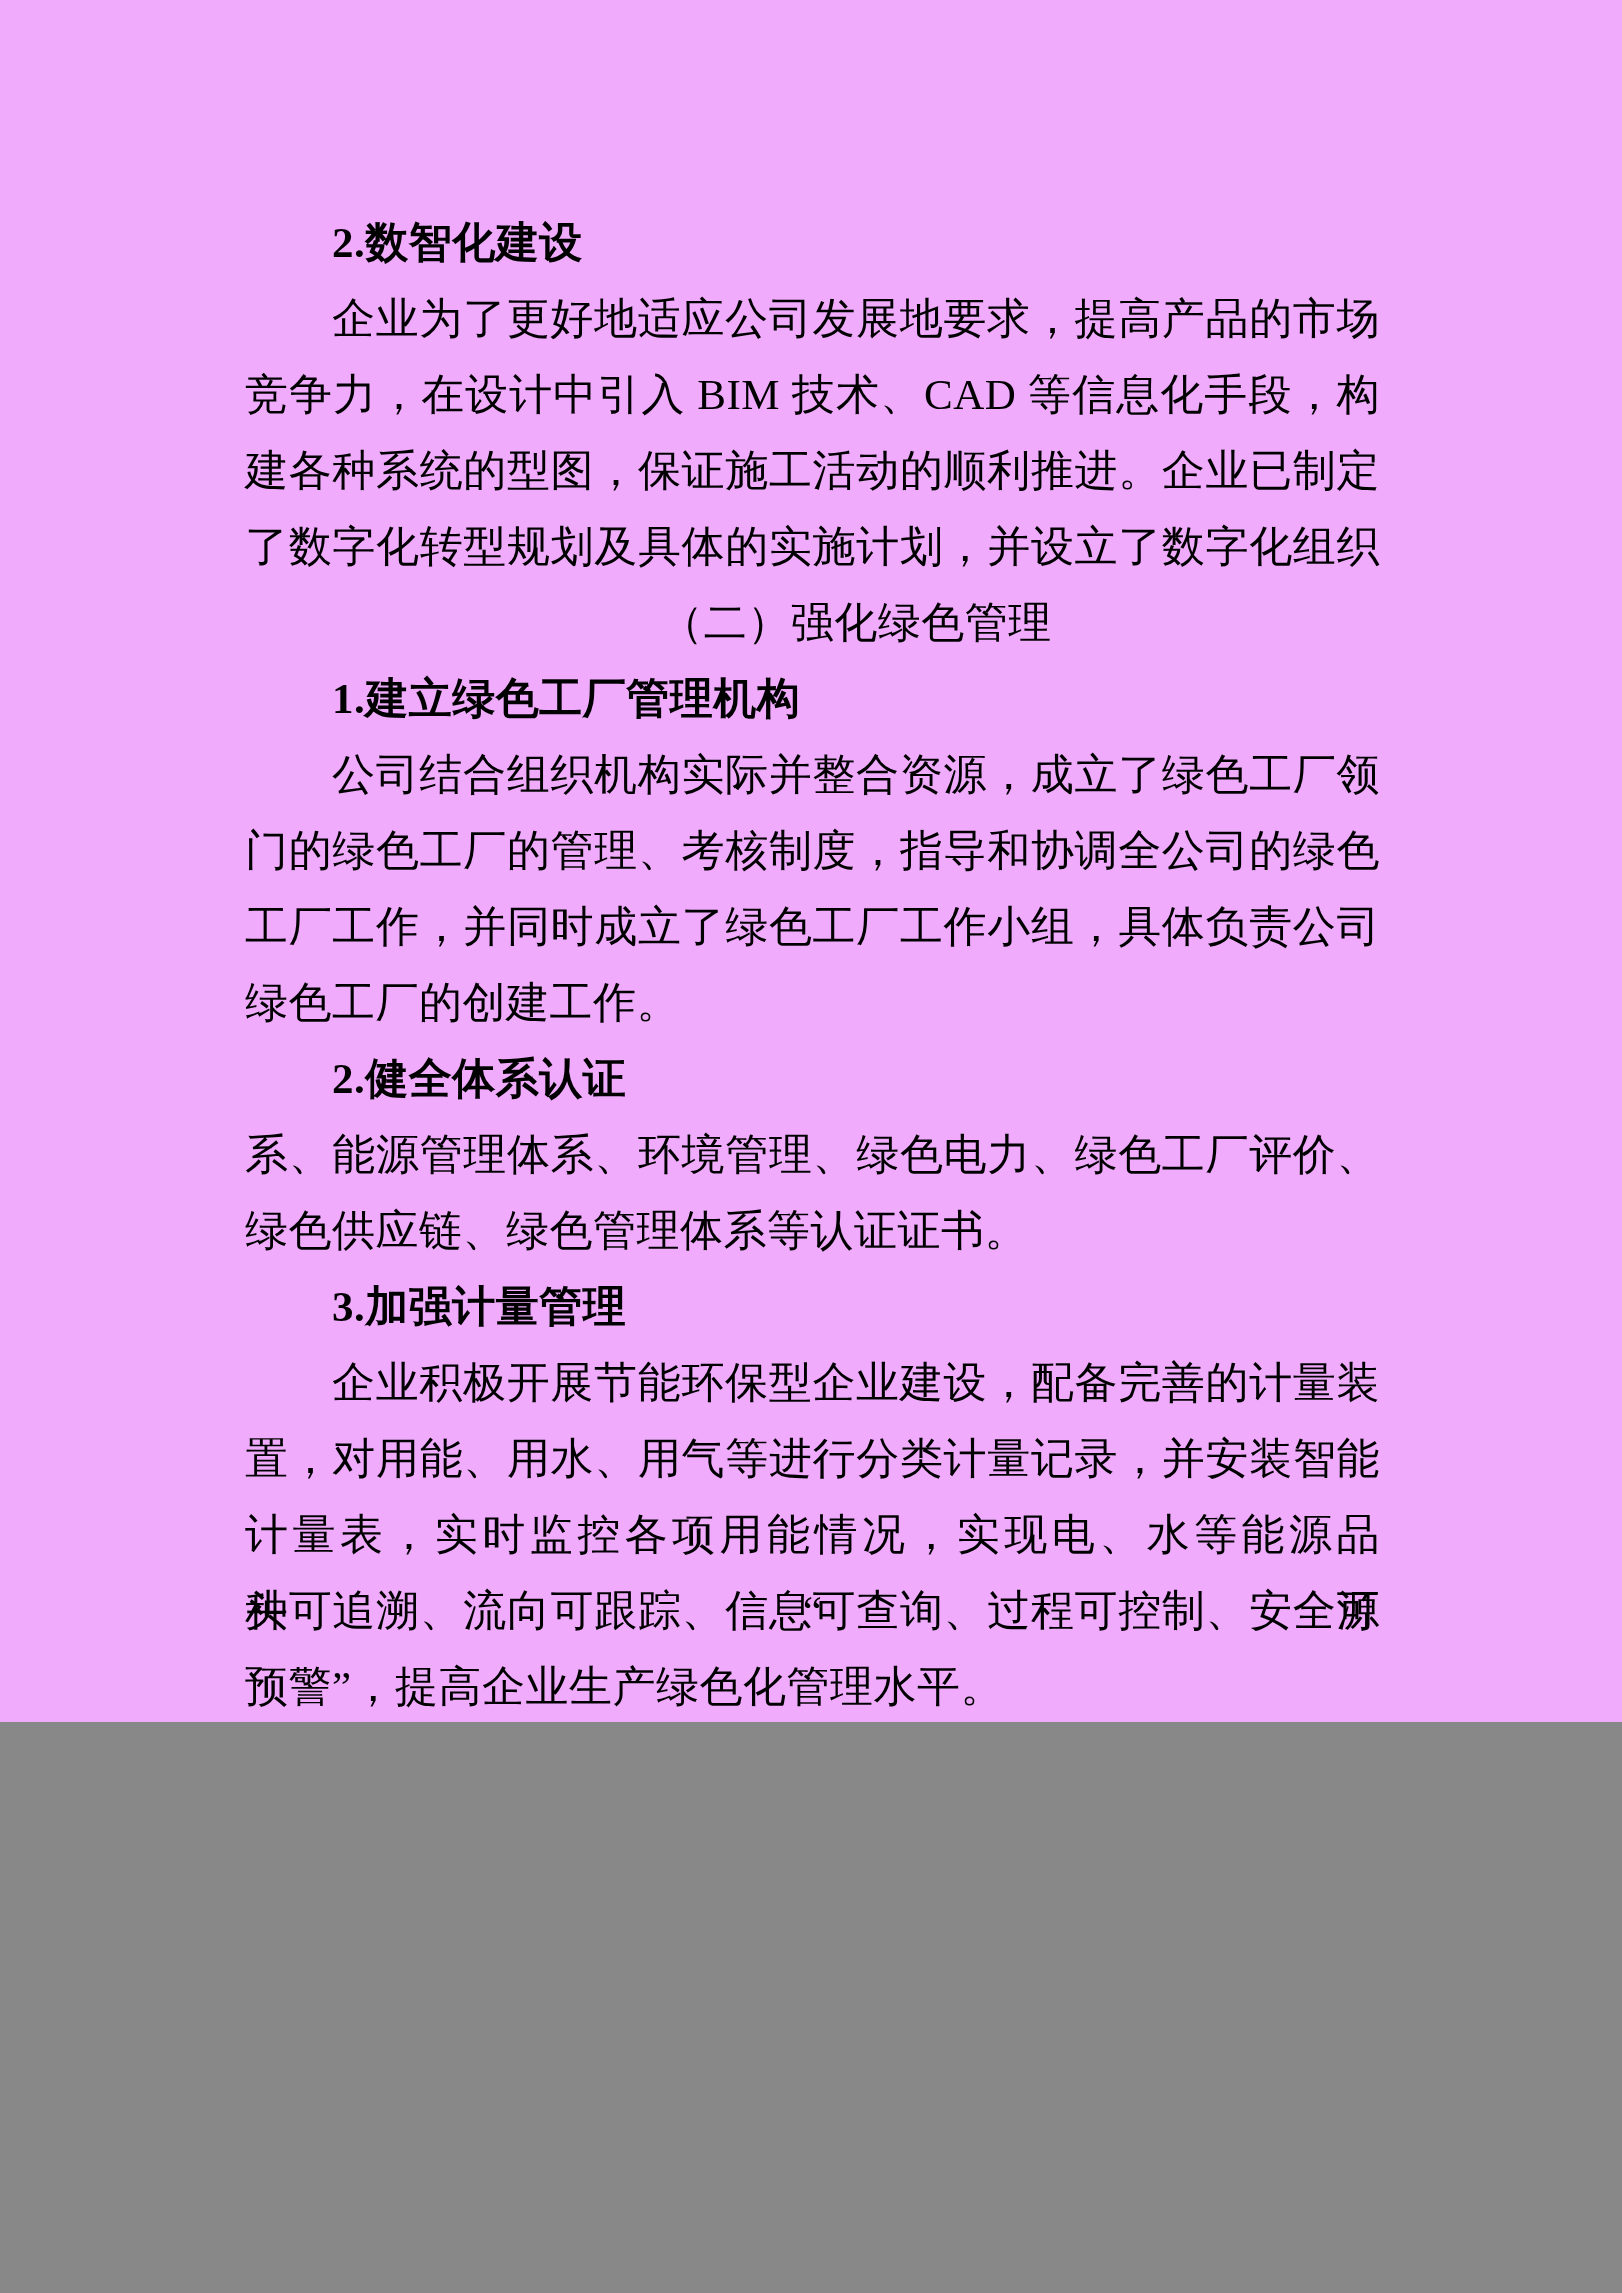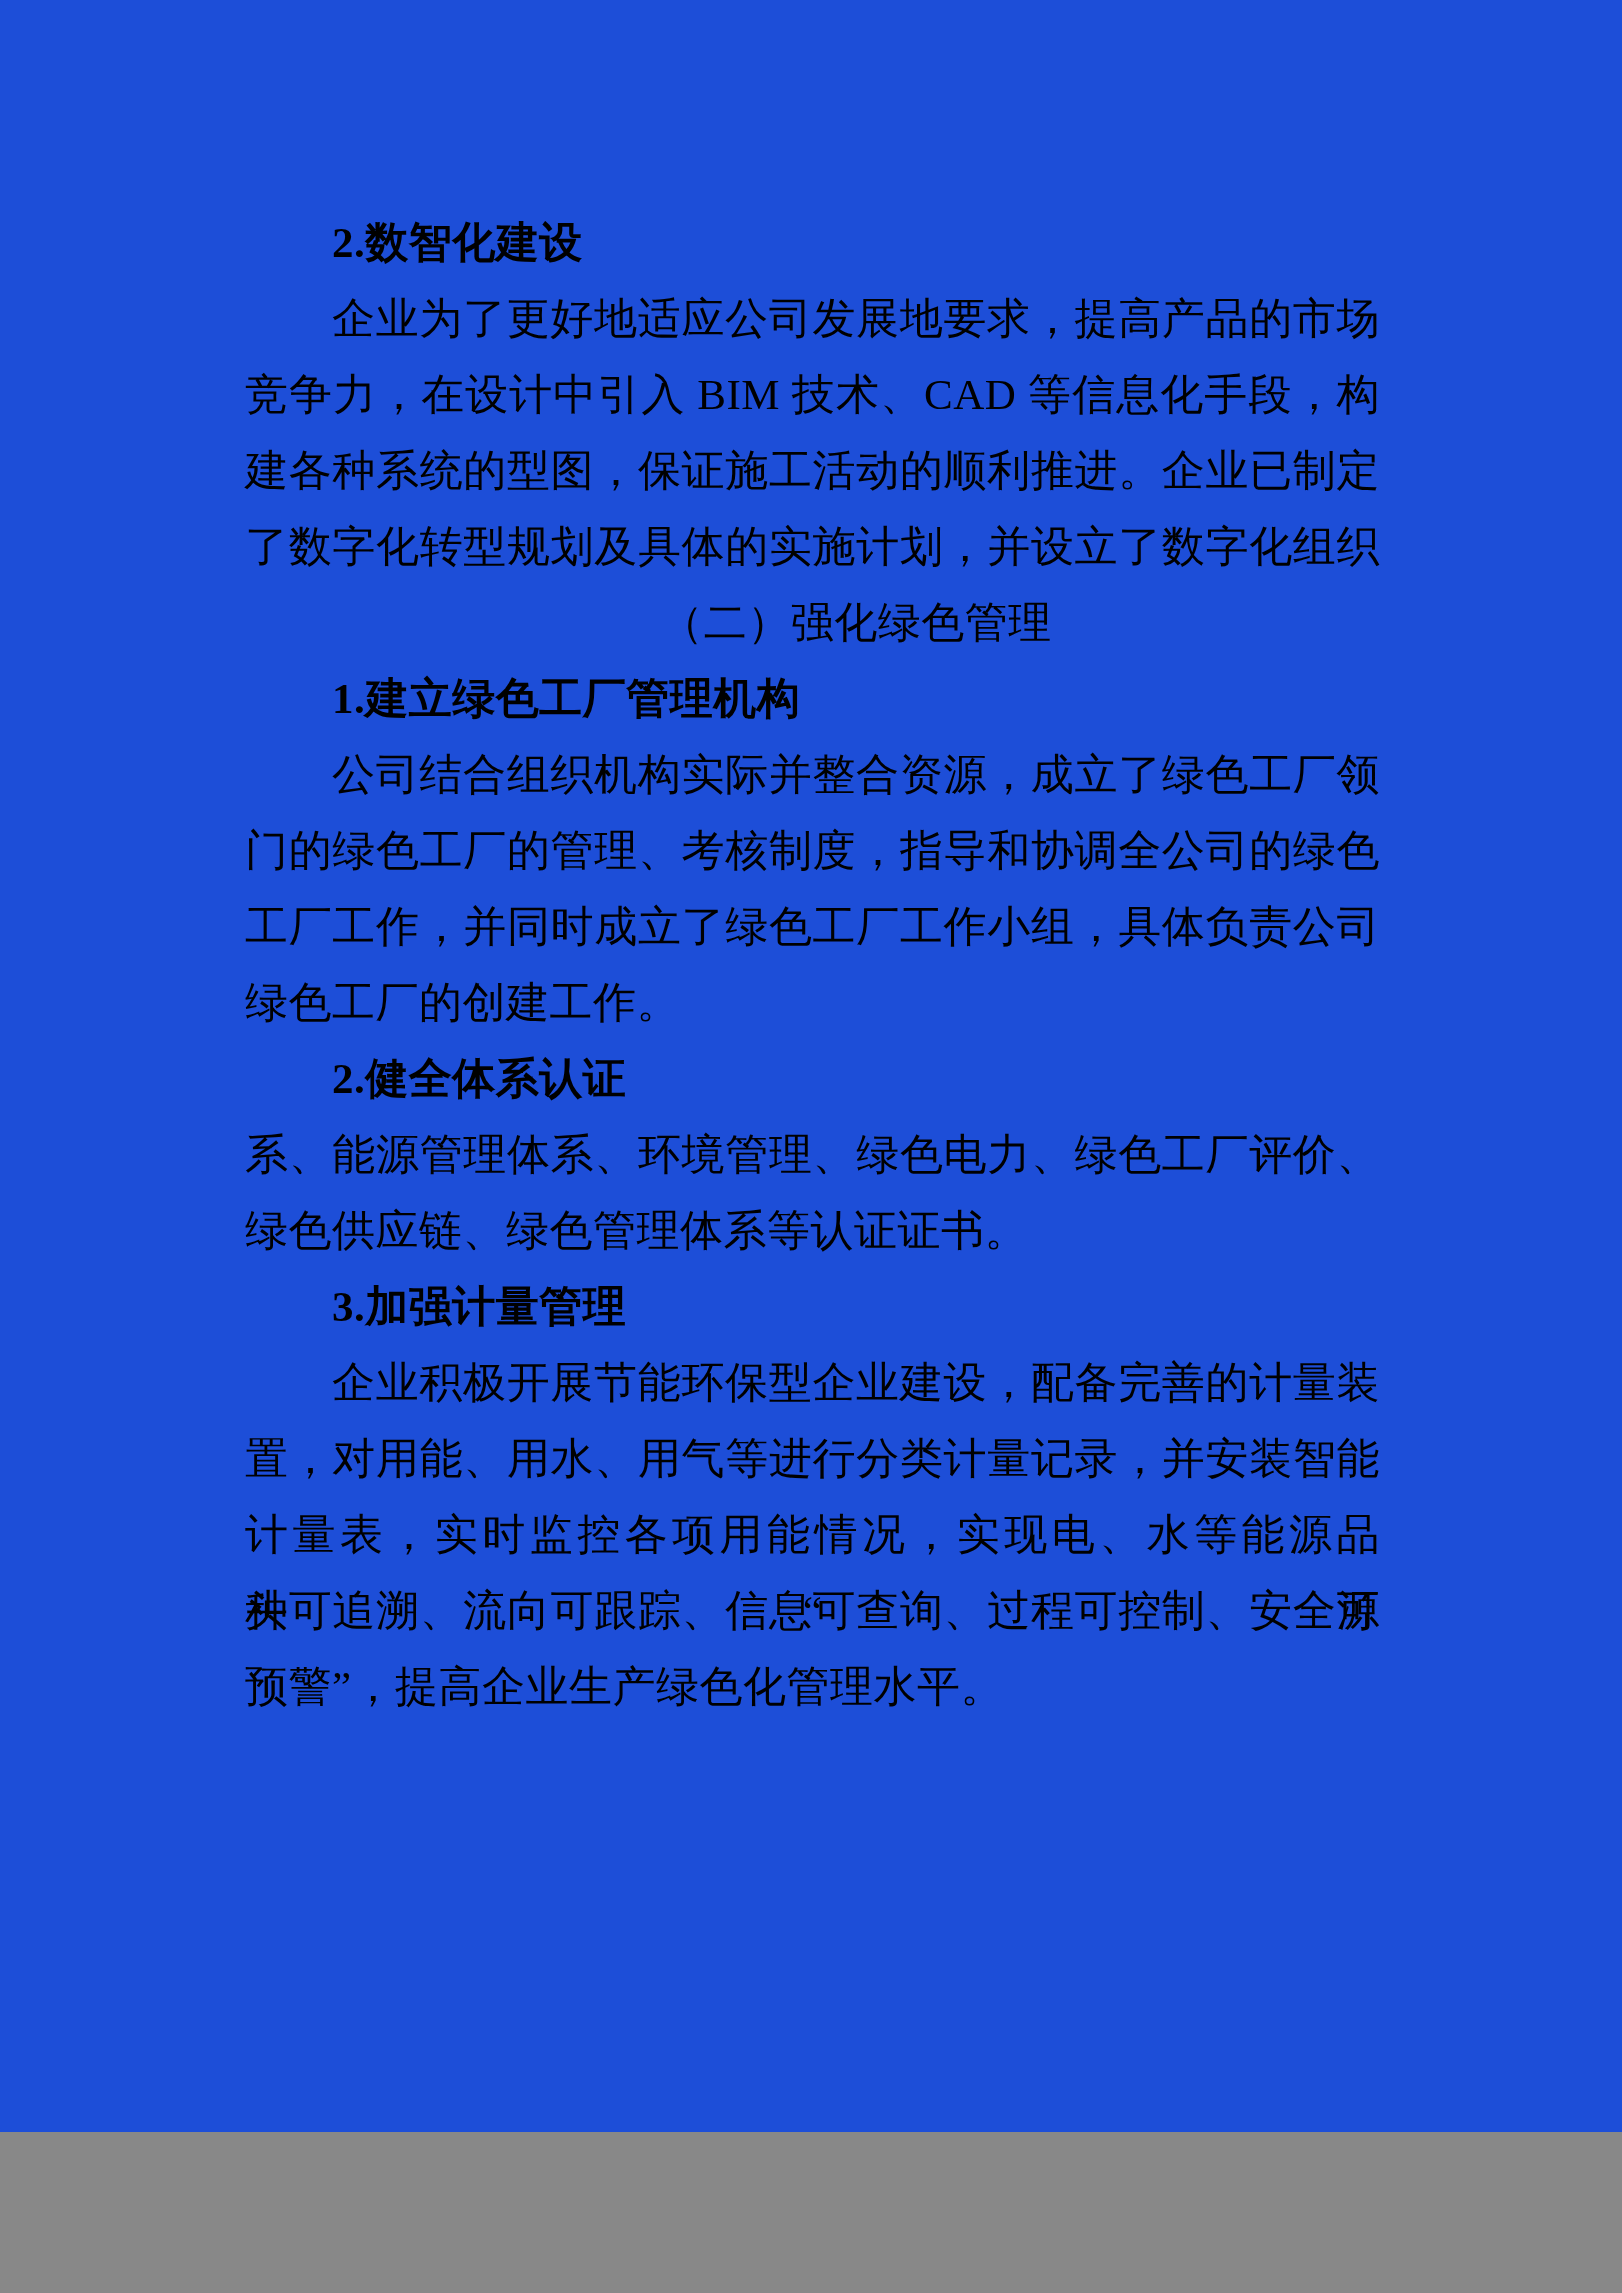--- a/index.html
+++ b/index.html
@@ -3,23 +3,23 @@
 <meta charset="utf-8">
 <style>
   html, body {
     margin: 0;
     padding: 0;
     background: #888;
   }
   .page {
     position: relative;
     width: 1622px;
-    height: 2132px;
+    height: 1722px;
     margin: 0 auto;
-    background: #1d4ed8;
+    background: #f0abfc;
     color: #000000;
     font-family: "Liberation Serif", "DejaVu Serif", serif;
     overflow: hidden;
   }
   .content {
     position: absolute;
     left: 245px;
     top: 205px;
     width: 1135px;
   }

